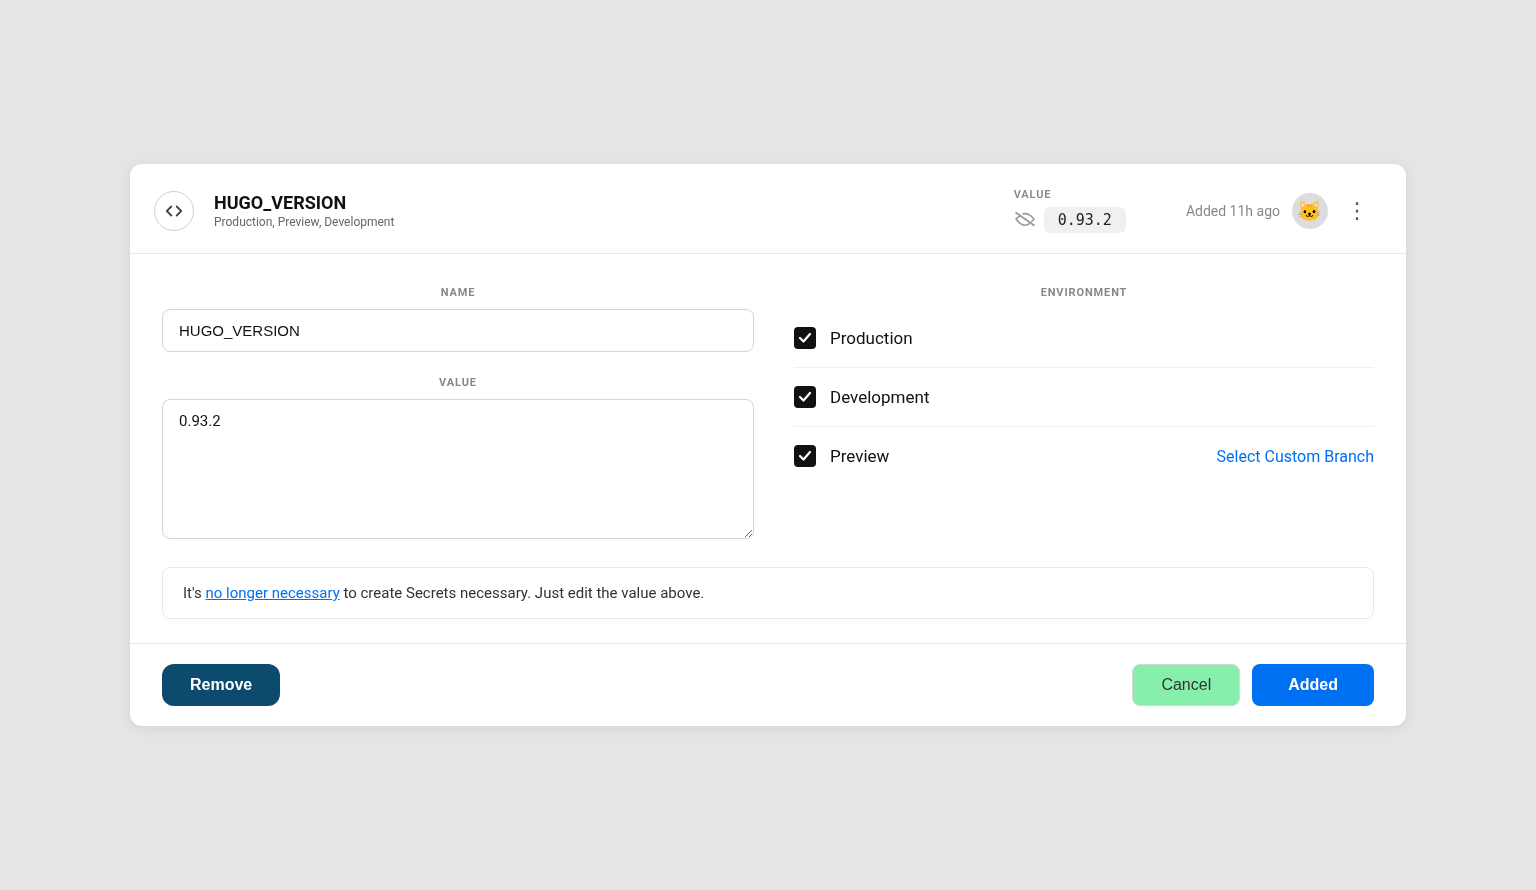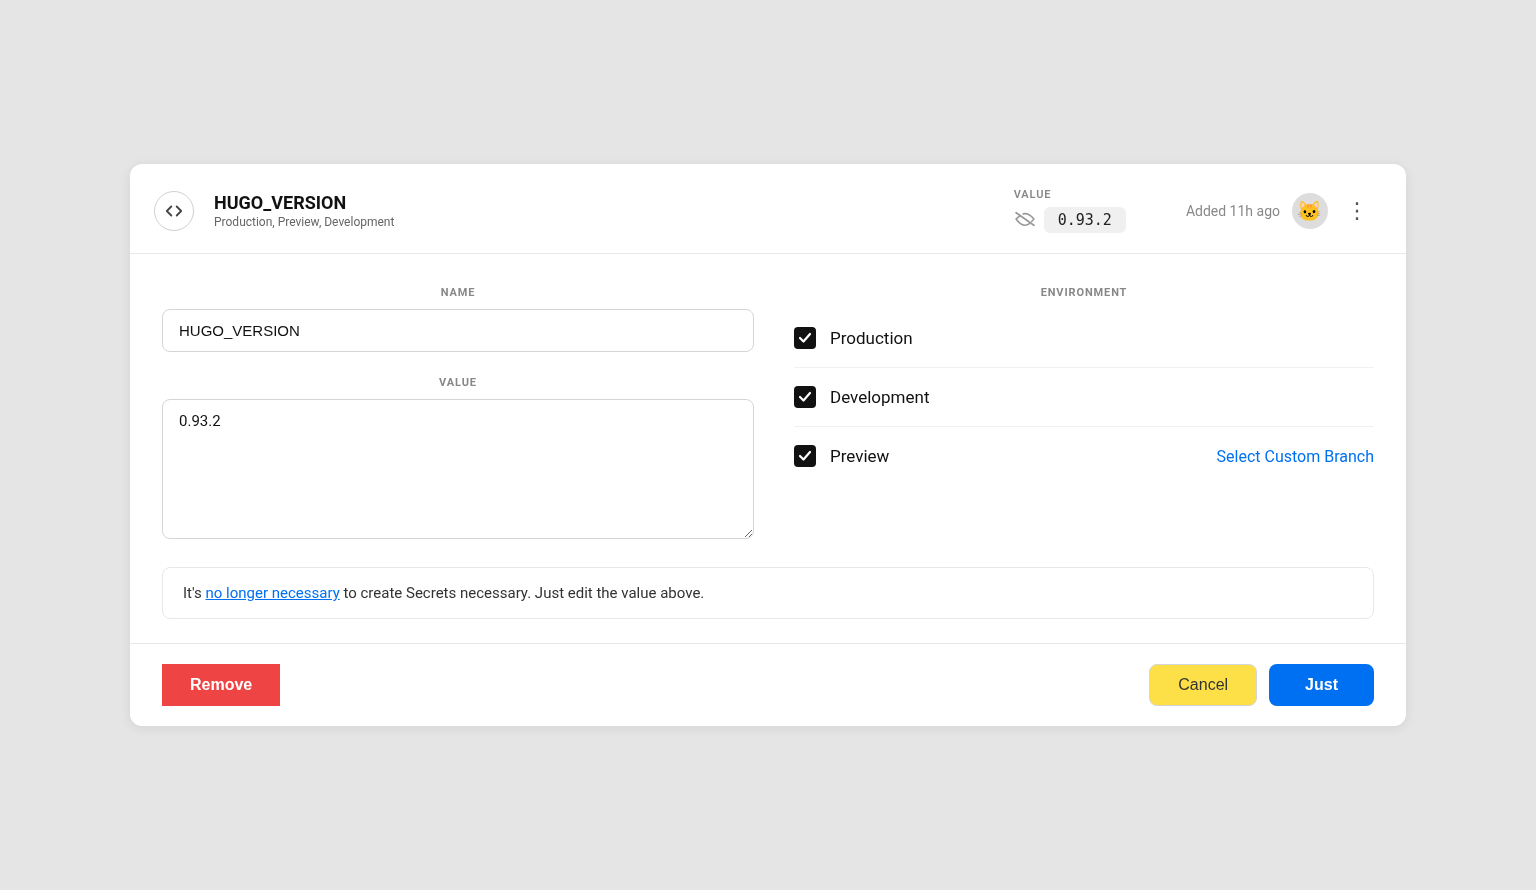--- a/index.html
+++ b/index.html
@@ -270,38 +270,38 @@
     }
 
     .footer-row {
       display: flex;
       align-items: center;
       justify-content: space-between;
       padding: 20px 32px;
     }
 
     .remove-btn {
-      background: #ef4444;
+      background: #0c4a6e;
       color: #fff;
       border: none;
-      border-radius: 0;
+      border-radius: 12px;
       padding: 12px 28px;
       font-size: 16px;
       font-weight: 600;
       cursor: pointer;
     }
 
     .footer-right {
       display: flex;
       gap: 12px;
       align-items: center;
     }
 
     .cancel-btn {
-      background: #fde047;
+      background: #86efac;
       color: #333;
       border: 1.5px solid #d5d5d5;
       border-radius: 8px;
       padding: 11px 28px;
       font-size: 16px;
       cursor: pointer;
     }
 
     .save-btn {
       background: #0070f3;
@@ -411,17 +411,17 @@
 
   <div class="info-banner">
     <span>It's </span><a class="link-text" href="#">no longer necessary</a><span> to create Secrets necessary. Just edit the value above.</span>
   </div>
 
   <div class="footer-divider"></div>
   <div class="footer-row">
     <button class="remove-btn">Remove</button>
     <div class="footer-right">
       <button class="cancel-btn">Cancel</button>
-      <button class="save-btn">Just</button>
+      <button class="save-btn">Added</button>
     </div>
   </div>
 
 </div>
 
 </body></html>

